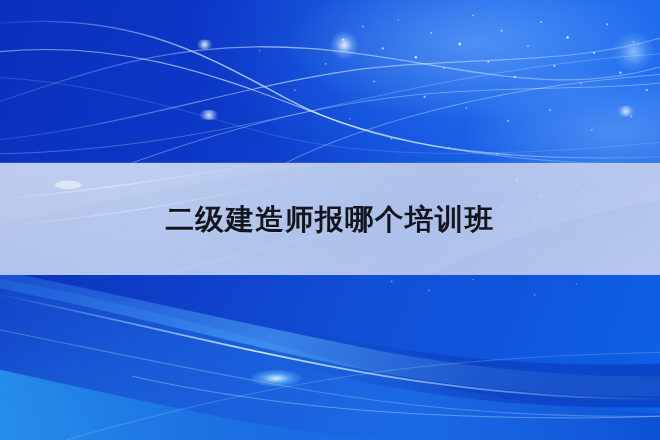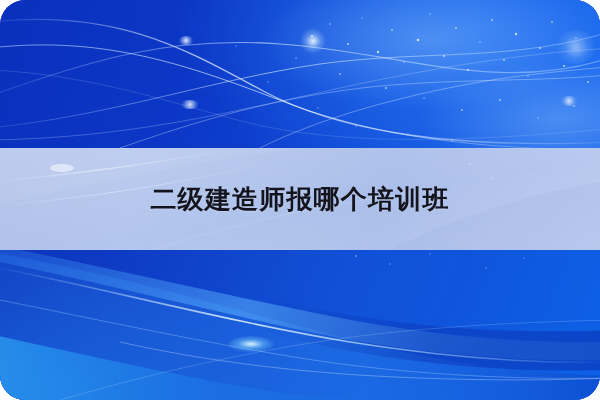--- a/index.html
+++ b/index.html
@@ -7,21 +7,20 @@
     padding: 0;
     background: #ffffff;
   }
   #banner {
     position: relative;
     width: 600px;
     height: 400px;
     overflow: hidden;
     font-family: "Liberation Sans", "DejaVu Sans", sans-serif;
     background: #0b38c4;
-    border-radius: 25px;
   }
 
   
   .top-section {
     position: absolute;
     left: 0; top: 0;
     width: 600px; height: 148px;
     overflow: hidden;
     background:
       radial-gradient(ellipse 420px 220px at 78% 18%, rgba(40,120,245,0.75) 0%, rgba(40,120,245,0) 70%),

